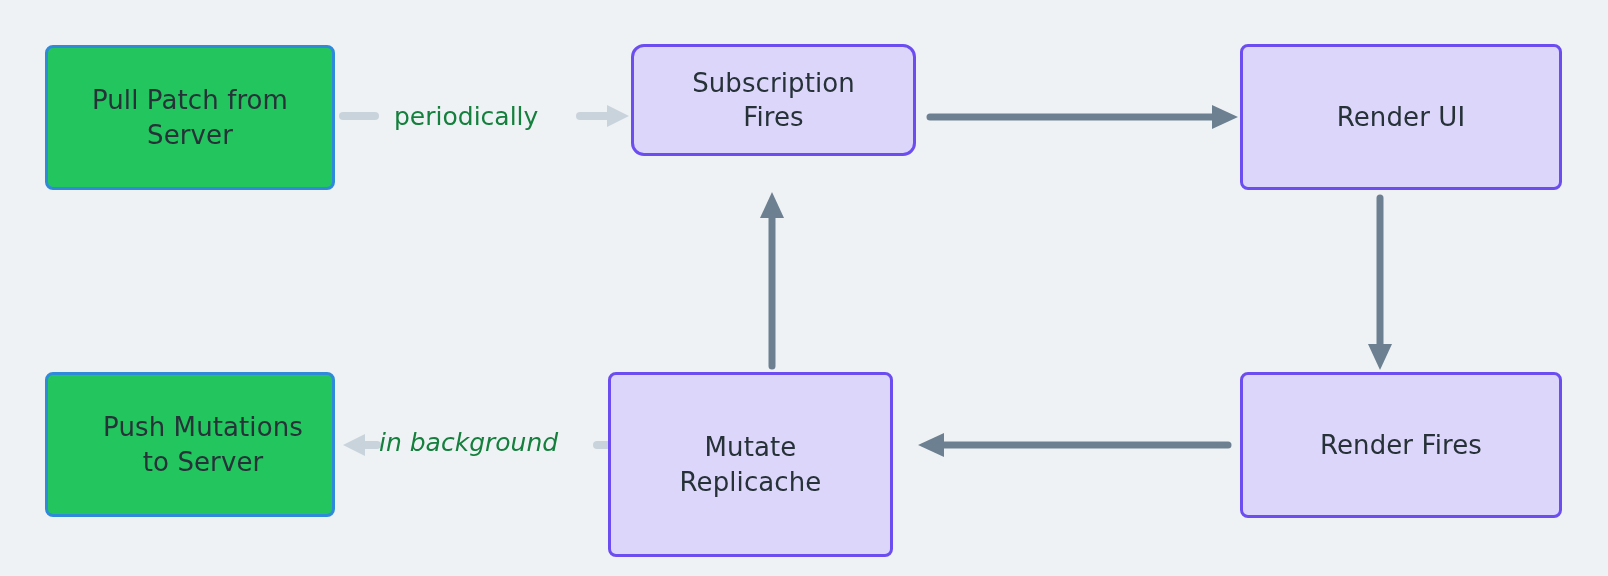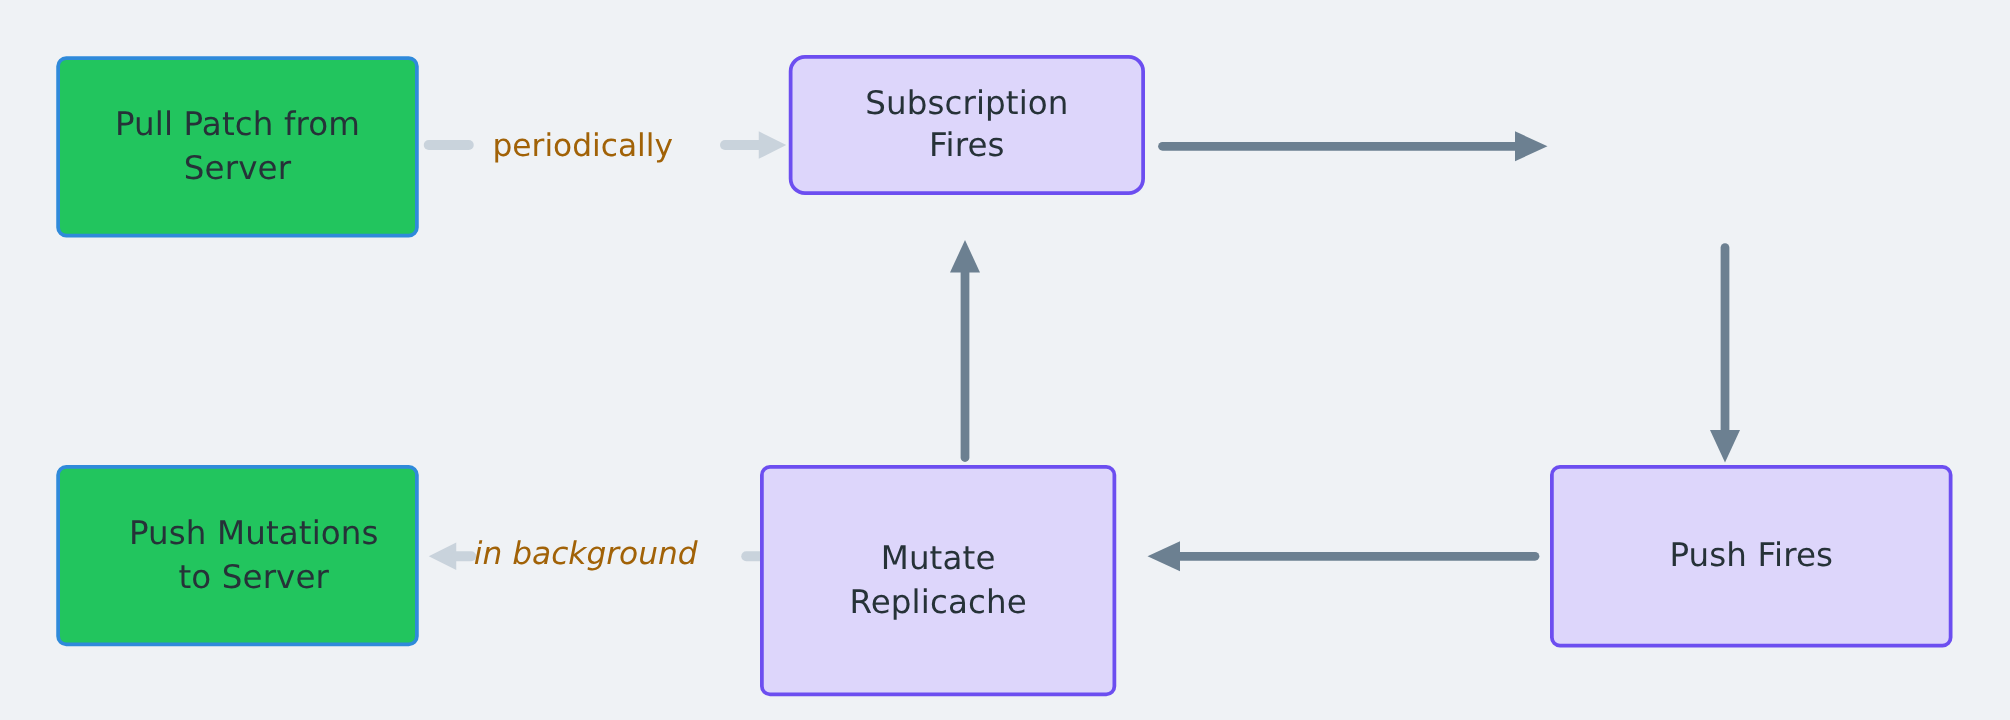--- a/index.html
+++ b/index.html
@@ -72,21 +72,21 @@
     stroke-linecap: round;
     fill: none;
   }
   .arrowhead-dark { fill: #6c8091; }
   .arrowhead-light { fill: #c9d3dc; }
 
   
   .edge-label {
     position: absolute;
     font-size: 25px;
-    color: #a16207;
+    color: #15803d;
     white-space: nowrap;
     line-height: 1;
   }
   #edge-label-periodically { left: 394px; top: 104px; }
   #edge-label-in-background { left: 379px; top: 430px; font-style: italic; }
 </style>
 </head>
 <body>
 
 <div id="diagram-canvas">
@@ -126,22 +126,23 @@
   <div class="edge-label" id="edge-label-periodically">periodically</div>
 
   <div class="edge-label" id="edge-label-in-background">in background</div>
 
   <div class="node blue" id="node-pull-patch">Pull Patch from
 Server</div>
 
   <div class="node purple" id="node-subscription">Subscription
 Fires</div>
 
+  <div class="node purple" id="node-render-ui">Render UI</div>
 
   <div class="node blue" id="node-push-mutations">Push Mutations
 to Server</div>
 
   <div class="node purple" id="node-mutate">Mutate
 Replicache</div>
 
-  <div class="node purple" id="node-event-fires">Push Fires</div>
+  <div class="node purple" id="node-event-fires">Render Fires</div>
 
 </div>
 
 </body></html>

